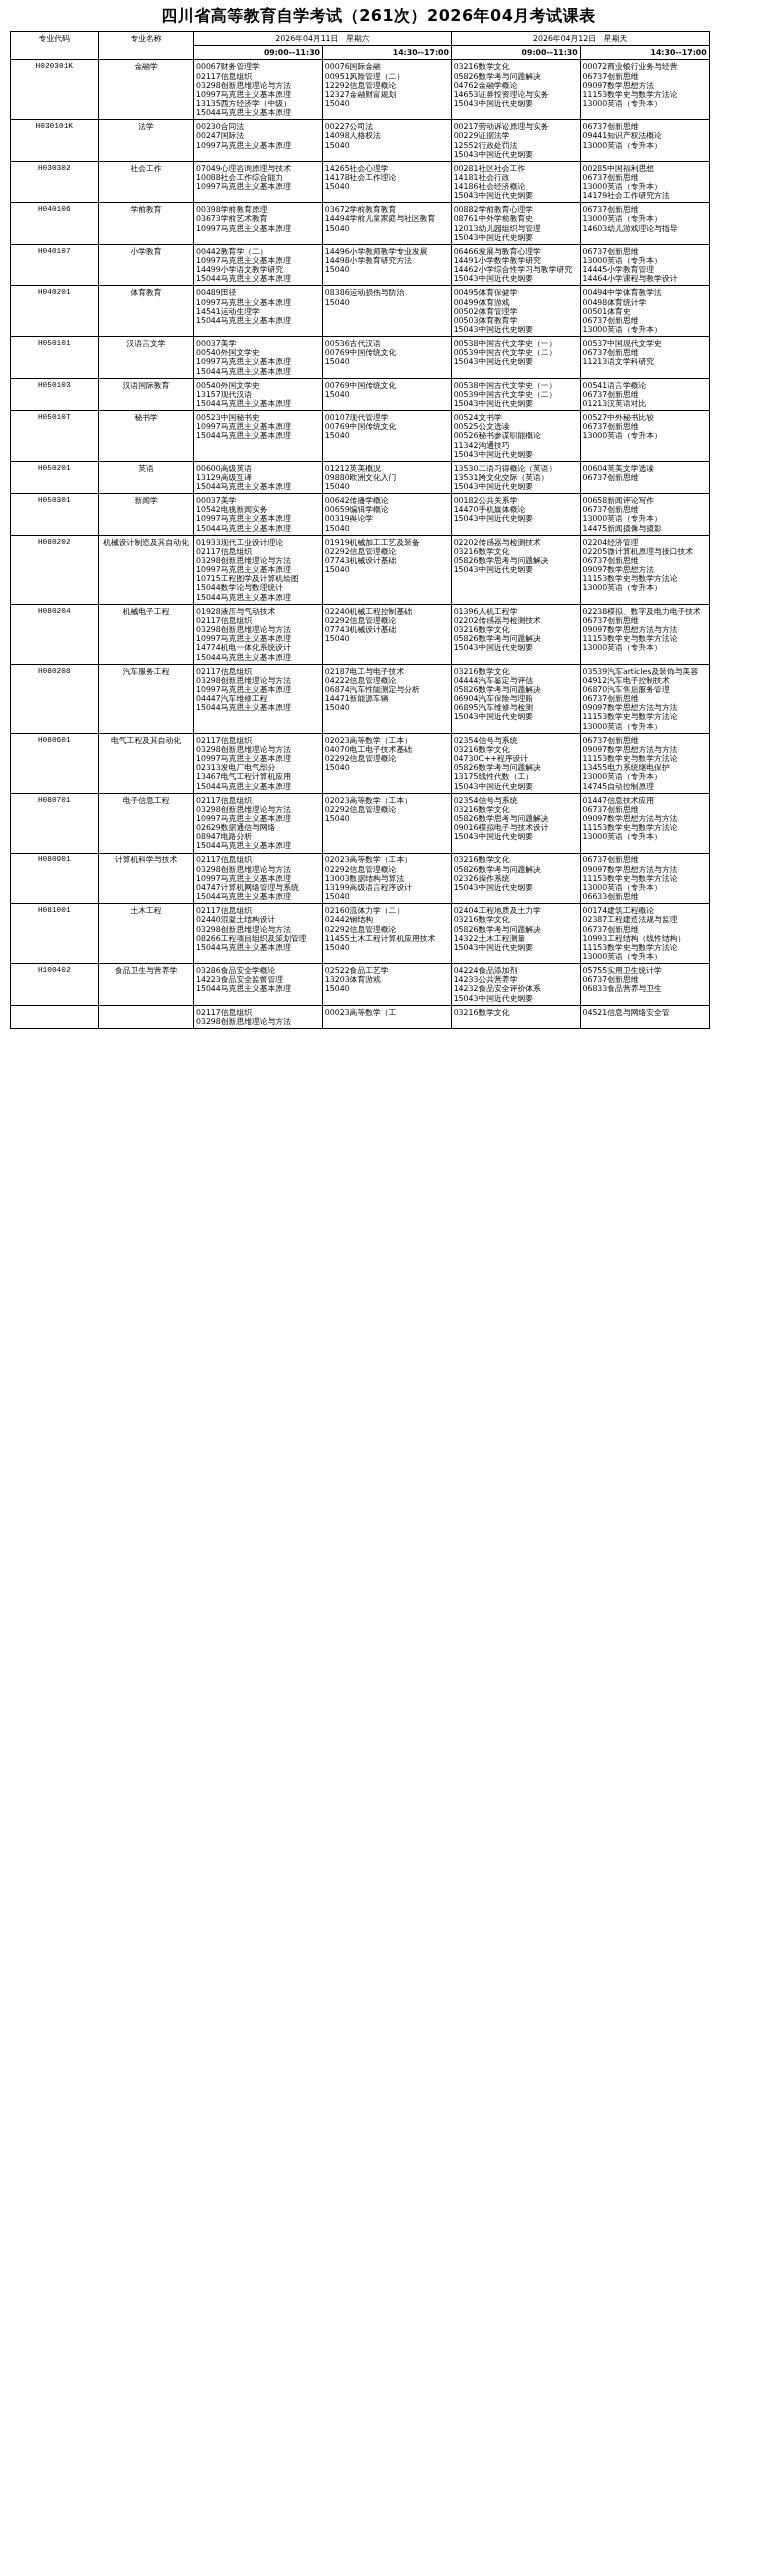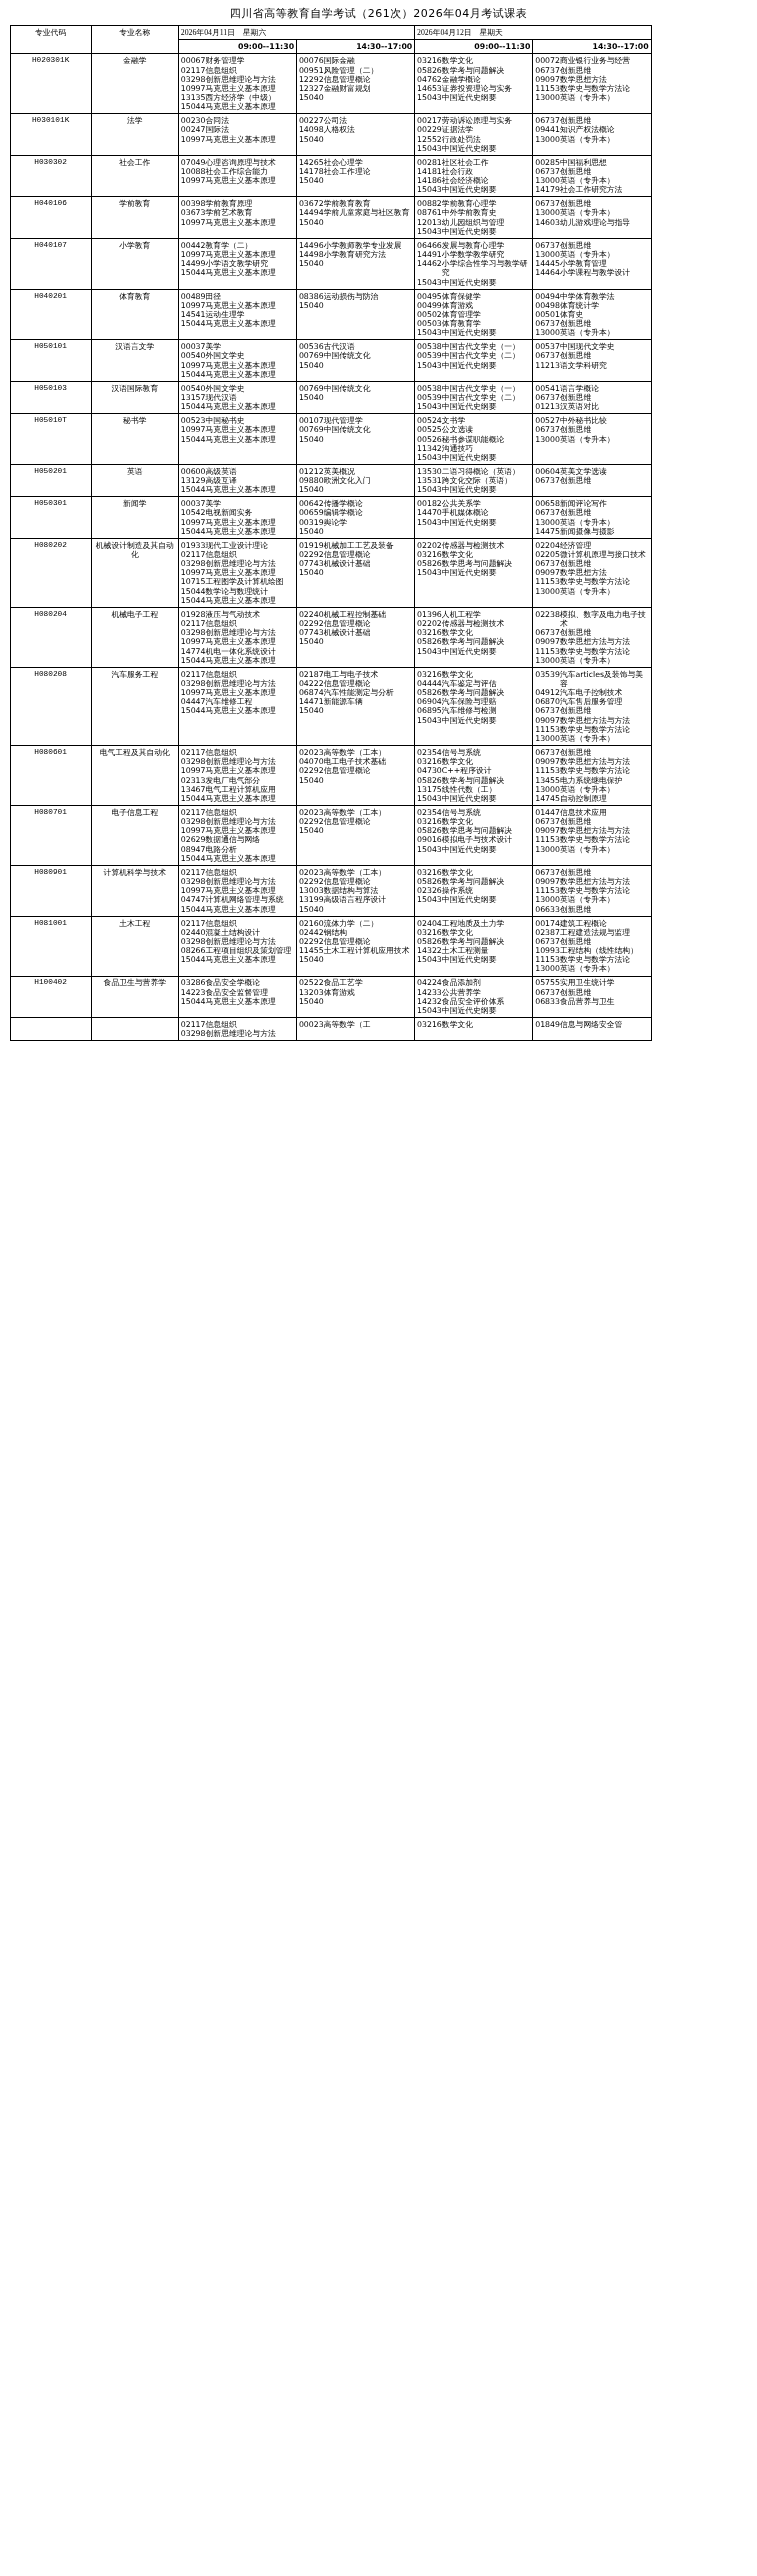--- a/index.html
+++ b/index.html
@@ -5,45 +5,44 @@
   html,body{margin:0;padding:0;background:#ffffff;}
   body{
     width:757px;
     font-family:"DejaVu Sans","Liberation Sans",sans-serif;
     color:#000;
     -webkit-font-smoothing:none;
   }
   .page{width:757px;padding:0;box-sizing:border-box;}
   .doc-title{
     text-align:center;
-    font-size:11px;
-    font-weight:normal;
+    font-size:16px;
+    font-weight:bold;
     letter-spacing:0.5px;
     padding:5.7px 0 4.8px 0;
   }
   table.sched{
     border-collapse:collapse;
-    width:642px;
+    width:700px;
     margin:0 9.5px 5.7px 9.5px;
     table-layout:fixed;
   }
   table.sched td,table.sched th{
     border:1px solid #000;
     vertical-align:top;
     font-size:7.8px;
     line-height:1.18;
     padding:1.9px 1.9px;
     word-break:break-all;
   }
   .hdr-date{
-    text-align:left;
+    text-align:center;
     font-size:8.6px;
     font-weight:normal;
     padding:2.9px 0;
-    font-family:Liberation Serif, serif;
   }
   .hdr-time{
     text-align:right;
     font-size:8.6px;
     padding:1.9px 0;
   }
   .col-code{width:55px;}
   .col-name{width:59px;}
   .col-s{width:80px;}
   .cell-center{text-align:center;vertical-align:middle;font-size:8.6px;font-weight:normal;}
@@ -1588,21 +1587,21 @@
             </div>
           </td>
           <td>
             <div class="slot">
               <span class="num">03216</span>
               <span class="txt">数学文化</span>
             </div>
           </td>
           <td>
             <div class="slot">
-              <span class="num">01849</span>
+              <span class="num">04521</span>
               <span class="txt">信息与网络安全管</span>
             </div>
           </td>
         </tr>
       </tbody>
   </table>
 
 </div>
 
 

